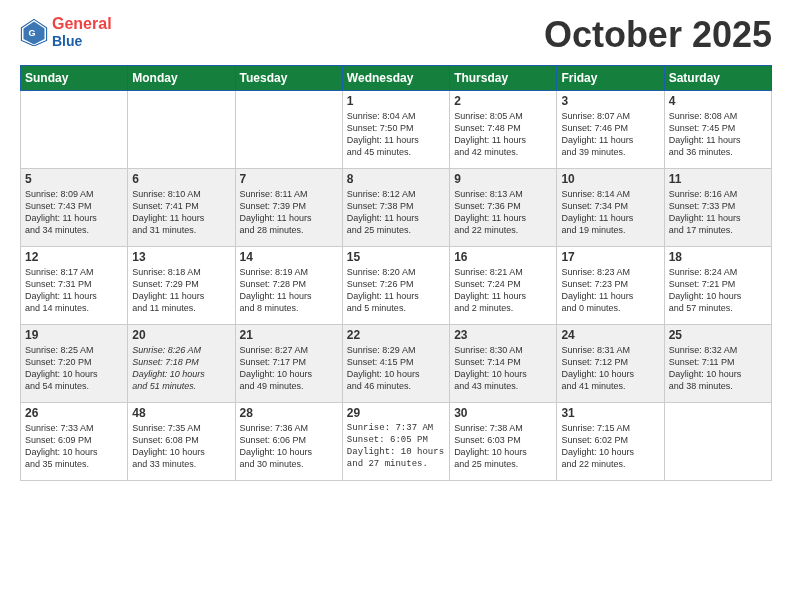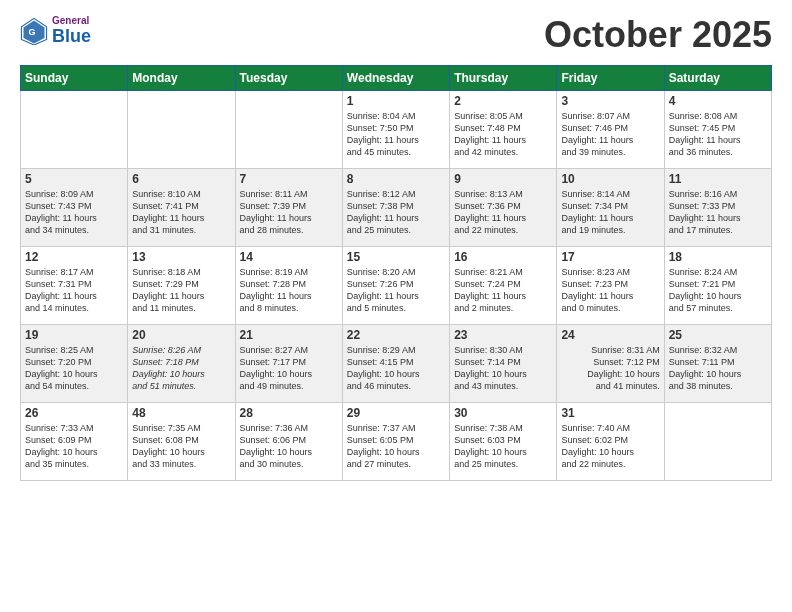--- a/index.html
+++ b/index.html
@@ -93,22 +93,22 @@
 
 <div class="page">
   <div class="header">
     <div class="logo">
       <svg class="logo-icon" viewBox="0 0 40 40">
         <polygon points="20,5 35,15 35,30 20,38 5,30 5,15" fill="#1a5fa8" opacity="0.85"></polygon>
         <polygon points="20,2 38,14 38,32 20,40 2,32 2,14" fill="none" stroke="#1a5fa8" stroke-width="1.5"></polygon>
         <text x="12" y="26" font-size="13" fill="white" font-weight="bold">G</text>
       </svg>
       <div>
-        <div style="font-size:10px;font-weight:bold;color:#701a75;">General</div>
-        <div style="font-size:18px;font-weight:bold;color:#1a5fa8;">Blue</div>
+        <div style="font-size:16px;font-weight:bold;color:#ef4444;text-align:center;">General</div>
+        <div style="font-size:14px;font-weight:bold;color:#1a5fa8;">Blue</div>
       </div>
     </div>
     <div class="title-block">
       <div class="month-title">October 2025</div>
     </div>
   </div>
 
   <table class="calendar">
     <thead>
       <tr>
@@ -288,21 +288,21 @@
           </td>
           <td>
             <span class="day-number">23</span>
             <div class="day-info" style="white-space: pre-line;">Sunrise: 8:30 AM
 Sunset: 7:14 PM
 Daylight: 10 hours
 and 43 minutes.</div>
           </td>
           <td>
             <span class="day-number">24</span>
-            <div class="day-info" style="white-space: pre-line; text-align: right;">Sunrise: 8:31 AM
+            <div class="day-info" style="white-space: pre-line;">Sunrise: 8:31 AM
 Sunset: 7:12 PM
 Daylight: 10 hours
 and 41 minutes.</div>
           </td>
           <td>
             <span class="day-number">25</span>
             <div class="day-info" style="white-space: pre-line;">Sunrise: 8:32 AM
 Sunset: 7:11 PM
 Daylight: 10 hours
 and 38 minutes.</div>
@@ -325,35 +325,35 @@
           </td>
           <td>
             <span class="day-number">28</span>
             <div class="day-info" style="white-space: pre-line;">Sunrise: 7:36 AM
 Sunset: 6:06 PM
 Daylight: 10 hours
 and 30 minutes.</div>
           </td>
           <td>
             <span class="day-number">29</span>
-            <div class="day-info" style="white-space: pre-line;">Sunrise: 7:37 AM
+            <div class="day-info" style="white-space: pre-line; font-family: Liberation Mono, monospace;">Sunrise: 7:37 AM
 Sunset: 6:05 PM
 Daylight: 10 hours
 and 27 minutes.</div>
           </td>
           <td>
             <span class="day-number">30</span>
             <div class="day-info" style="white-space: pre-line;">Sunrise: 7:38 AM
 Sunset: 6:03 PM
 Daylight: 10 hours
 and 25 minutes.</div>
           </td>
           <td>
             <span class="day-number">31</span>
-            <div class="day-info" style="white-space: pre-line;">Sunrise: 7:40 AM
+            <div class="day-info" style="white-space: pre-line;">Sunrise: 7:15 AM
 Sunset: 6:02 PM
 Daylight: 10 hours
 and 22 minutes.</div>
           </td>
           <td class="empty-cell"></td>
         </tr>
       </tbody>
   </table>
 </div>
 

